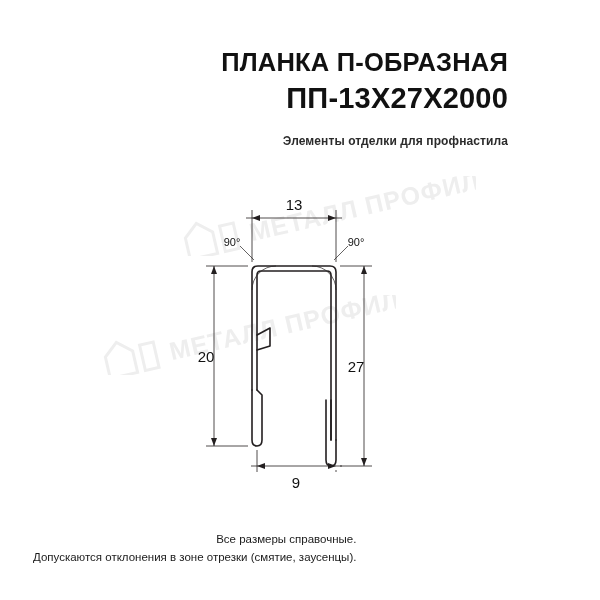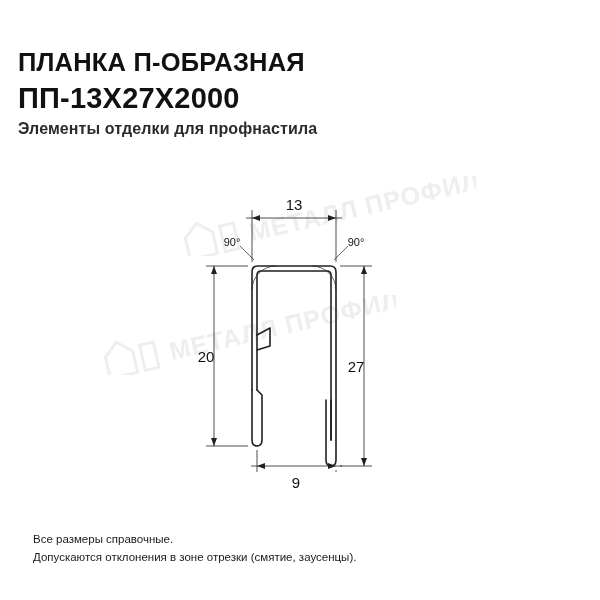--- a/index.html
+++ b/index.html
@@ -16,44 +16,44 @@
     overflow: hidden;
   }
   .page {
     position: relative;
     width: 600px;
     height: 600px;
   }
   .header {
     position: absolute;
     top: 46px;
-    left: 18px;
+    left: 8px;
     width: 500px;
-    text-align: left;
+    text-align: right;
   }
   .title-1 {
     font-size: 25.5px;
     font-weight: bold;
     letter-spacing: 0.2px;
     line-height: 32px;
     color: #111111;
   }
   .title-2 {
     font-size: 29px;
     font-weight: bold;
     letter-spacing: 0.2px;
     line-height: 32px;
     color: #111111;
     margin-top: 4px;
   }
   .subtitle {
-    font-size: 16px;
+    font-size: 12px;
     font-weight: bold;
     color: #2b2b2b;
-    margin-top: 6px;
+    margin-top: 20px;
     letter-spacing: 0.1px;
   }
   .drawing {
     position: absolute;
     top: 150px;
     left: 0;
     width: 496px;
     height: 360px;
   }
   .watermark {
@@ -61,20 +61,21 @@
     pointer-events: none;
     user-select: none;
   }
   .footer {
     position: absolute;
     left: 33px;
     bottom: 34px;
     font-size: 11.5px;
     line-height: 18px;
     color: #1a1a1a;
+    text-align: right;
   }
   .footer div {
     white-space: nowrap;
   }
 </style>
 </head>
 <body>
 
 <div class="page">
 

